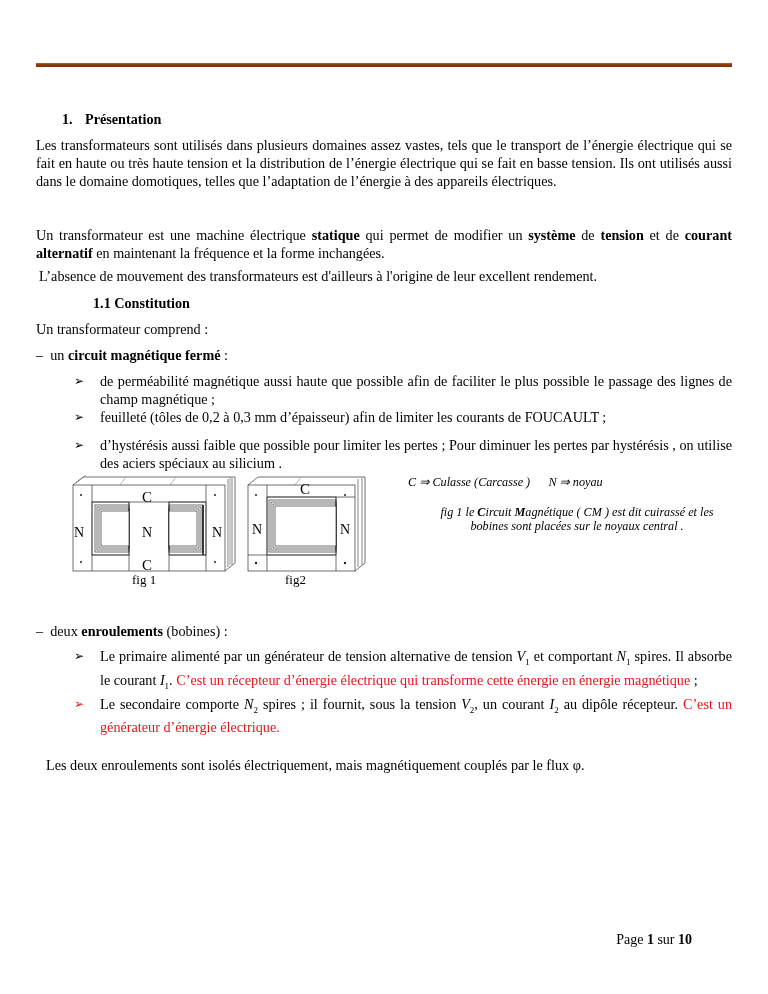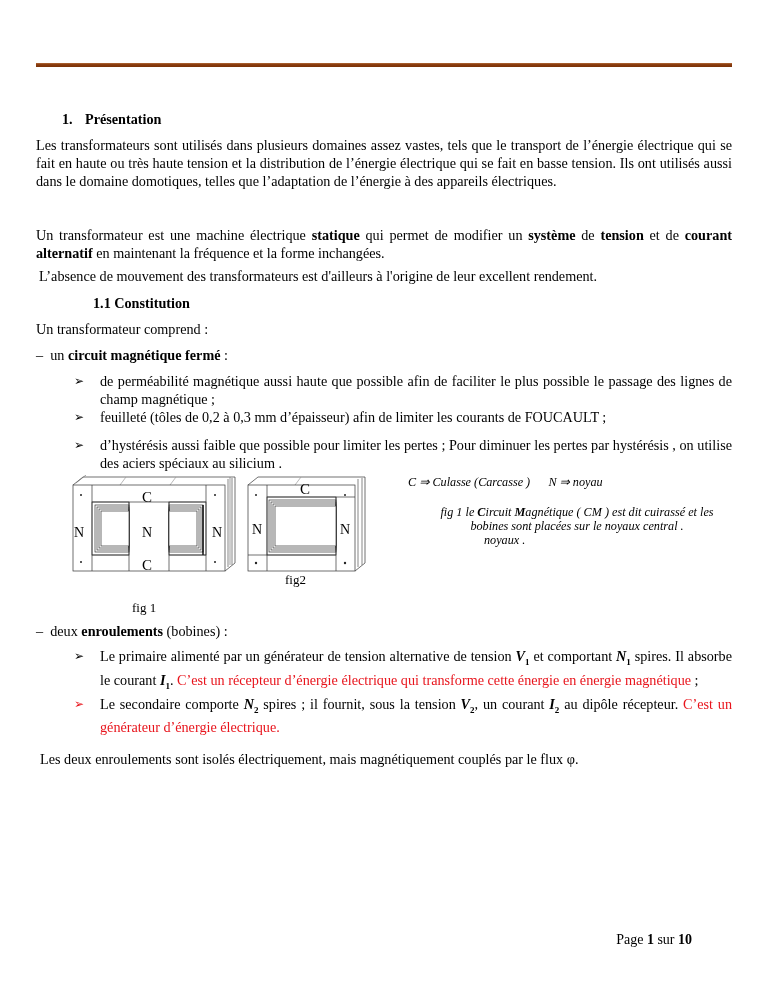--- a/index.html
+++ b/index.html
@@ -28,21 +28,21 @@
   .red { color: #e8141c; }
   .fig-area { position: absolute; left: 70px; top: 475px; width: 310px; height: 120px; }
   .fig-caption { font-family: "Liberation Serif", serif; font-size: 13px; position: absolute; }
   .legend { position: absolute; left: 408px; top: 475px; font-family: "Liberation Serif", serif; font-style: italic; font-size: 12.2px; line-height: 14px; }
   .legend-notes { position: absolute; left: 412px; top: 505px; width: 330px; font-family: "Liberation Serif", serif; font-style: italic; font-size: 12.2px; line-height: 14px; text-align: center; }
   .legend-notes .ln { display: block; }
   .dash2 { position: absolute; left: 36px; top: 622px; }
   .bl2 { top: 647px; }
   .p5 { top: 746px; }
   .footer { position: absolute; right: 76px; top: 932px; font-family: Liberation Serif, serif; font-size: 14px; }
-  .math { font-style: italic; font-family: "Liberation Serif", serif; font-weight: bold; }
+  .math { font-style: italic; font-family: "Liberation Serif", serif; }
   sub { font-size: 9px; font-style: normal; }
 </style>
 </head>
 <body>
 
 <div class="page">
 
   <div class="header-rule"></div>
 
 
@@ -141,52 +141,51 @@
           <circle cx="100" cy="88" r="1.2"></circle>
       </g>
     </svg>
 
     
     <span class="fig-caption" style="left:72px;top:14px;font-size:15px;">C</span>
     <span class="fig-caption" style="left:72px;top:50px;font-size:14px;">N</span>
     <span class="fig-caption" style="left:72px;top:82px;font-size:15px;">C</span>
     <span class="fig-caption" style="left:4px;top:50px;font-size:14px;">N</span>
     <span class="fig-caption" style="left:142px;top:50px;font-size:14px;">N</span>
-    <span class="fig-caption" style="left:62px;top:97px;margin-top:28px;">fig 1</span>
+    <span class="fig-caption" style="left:62px;top:97px;">fig 1</span>
 
     
     <span class="fig-caption" style="left:230px;top:6px;font-size:15px;">C</span>
     <span class="fig-caption" style="left:182px;top:47px;font-size:14px;">N</span>
     <span class="fig-caption" style="left:270px;top:47px;font-size:14px;">N</span>
     <span class="fig-caption" style="left:215px;top:97px;">fig2</span>
   </div>
 
   <div class="legend">
     <span>C ⇒ Culasse (Carcasse )</span>&nbsp;&nbsp;&nbsp;&nbsp;&nbsp;&nbsp;<span>N ⇒ noyau</span>
   </div>
 
   <div class="legend-notes">
     <span class="ln"><span>fig 1 le </span><b>C</b><span>ircuit </span><b>M</b><span>agnétique ( CM ) est dit cuirassé et les</span></span>
     <span class="ln">bobines sont placées sur le noyaux central  .</span>
-    <span class="ln" style="text-align:left;padding-left:72px">noyaux .</span>
   </div>
 
   <div class="serif dash2">
     <span>–</span>&nbsp;
     <span>deux </span><b>enroulements</b><span> (bobines) :</span>
   </div>
 
   <ul class="serif bullet-list bl2">
     <li>
       <span class="arrow">➢</span><span>Le primaire alimenté par un générateur de tension alternative de tension </span><span class="math"><span>V</span><sub>1</sub></span><span> et comportant </span><span class="math"><span>N</span><sub>1</sub></span><span>  spires. Il absorbe le courant </span><span class="math"><span>I</span><sub>1</sub></span><span>. </span><span class="red">C’est un récepteur d’énergie électrique qui transforme cette énergie en énergie magnétique</span><span> ;</span>
     </li>
     <li>
       <span class="arrow red">➢</span><span>Le secondaire comporte </span><span class="math"><span>N</span><sub>2</sub></span><span> spires ; il fournit, sous la tension </span><span class="math"><span>V</span><sub>2</sub></span><span>, un courant </span><span class="math"><span>I</span><sub>2</sub></span><span> au dipôle récepteur. </span><span class="red">C’est un générateur d’énergie électrique.</span>
     </li>
   </ul>
 
-  <p class="serif para p5" style="margin:4px">Les deux enroulements sont isolés électriquement, mais magnétiquement couplés par le flux φ.</p>
+  <p class="serif para p5" style="margin:10px">Les deux enroulements sont isolés électriquement, mais magnétiquement couplés par le flux φ.</p>
 
   <div class="footer">
     <span>Page </span><b>1</b><span> sur </span><b>10</b>
   </div>
 
 </div>
 
 </body></html>

